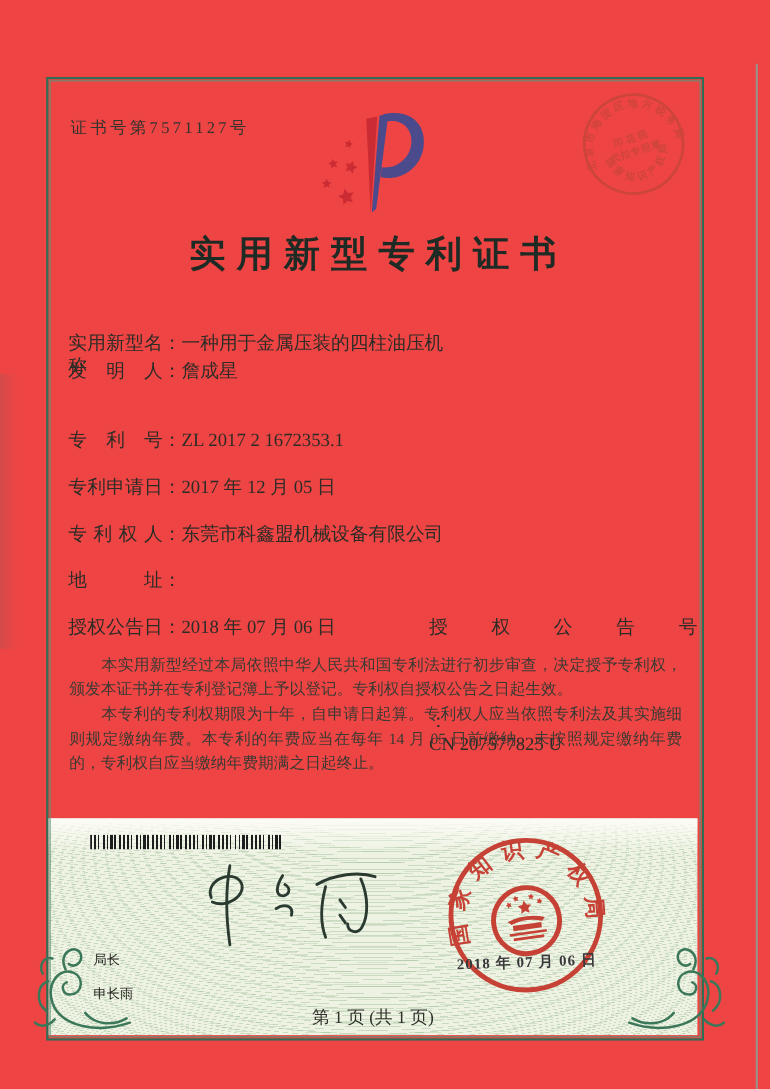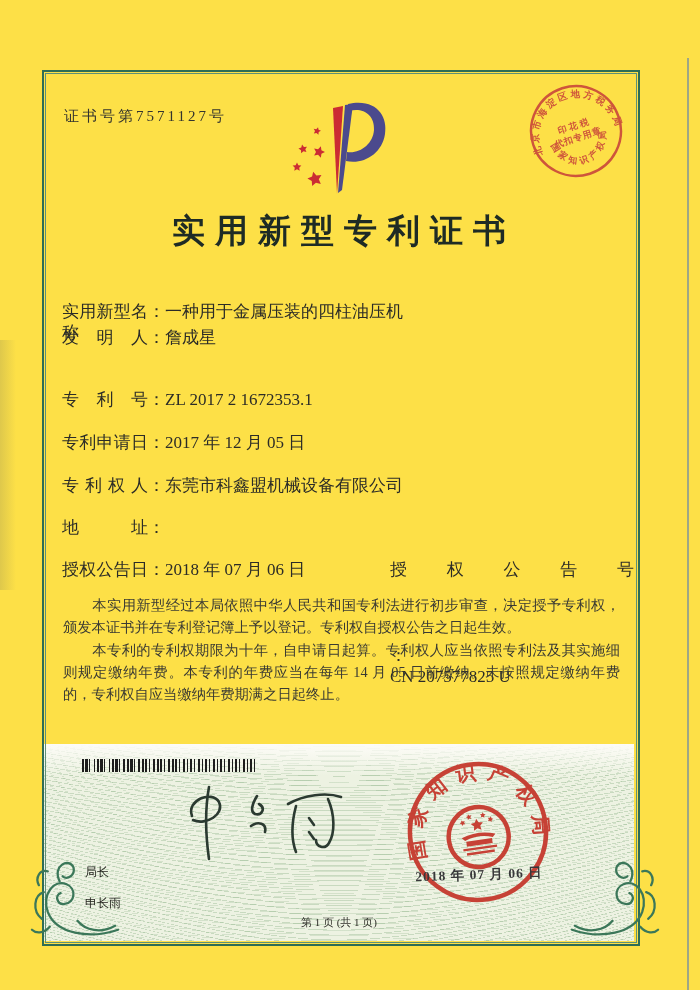--- a/index.html
+++ b/index.html
@@ -1,18 +1,18 @@
 <!DOCTYPE html>
 <html><head>
 <meta charset="utf-8">
 <style>
   html,body{margin:0;padding:0;}
   body{width:700px;height:990px;position:relative;background:#ffffff;
        font-family:"Liberation Serif","DejaVu Serif",serif;}
-  .page{position:absolute;inset:0;background:#fde047;overflow:hidden;}
+  .page{position:absolute;inset:0;background:#ef4444;overflow:hidden;}
   .abs{position:absolute;}
 
   
   .frame{position:absolute;left:42px;top:70px;width:594px;height:872px;
          border:2px solid #2f6d55;}
   .frame::after{content:"";position:absolute;inset:1px;border:1px solid #5e9077;}
 
   .scan-shade{position:absolute;left:0;top:340px;width:16px;height:250px;
     background:linear-gradient(90deg,rgba(98,104,92,.20),rgba(98,104,92,0));}
   .paper-edge{position:absolute;left:687px;top:58px;width:2px;height:932px;
@@ -48,21 +48,21 @@
       repeating-linear-gradient(90deg,#1d1d1d 0 1.5px,rgba(0,0,0,0) 1.5px 3px,
         #1d1d1d 3px 5.5px,rgba(0,0,0,0) 5.5px 7px,
         #1d1d1d 7px 8px,rgba(0,0,0,0) 8px 11.5px,
         #1d1d1d 11.5px 13px,rgba(0,0,0,0) 13px 15px);}
 
   .sig-official{left:85px;top:810px;font-size:12px;color:#23231e;line-height:31px;margin-top:47px;}
 
   .seal-date{left:406px;top:866px;width:146px;text-align:center;font-size:13.5px;
     font-weight:600;color:#38383a;letter-spacing:1px;transform:rotate(-2deg);}
 
-  .footer{left:42px;top:915px;width:594px;text-align:center;font-size:11px;color:#2f2f2a;}
+  .footer{left:42px;top:915px;width:594px;text-align:center;font-size:16px;color:#2f2f2a;}
 
   .svg-abs{position:absolute;}
   .orn-right{transform:scaleX(-1);}
 </style>
 </head>
 <body>
 
 <div class="page">
 
   <div class="waveband"></div>

